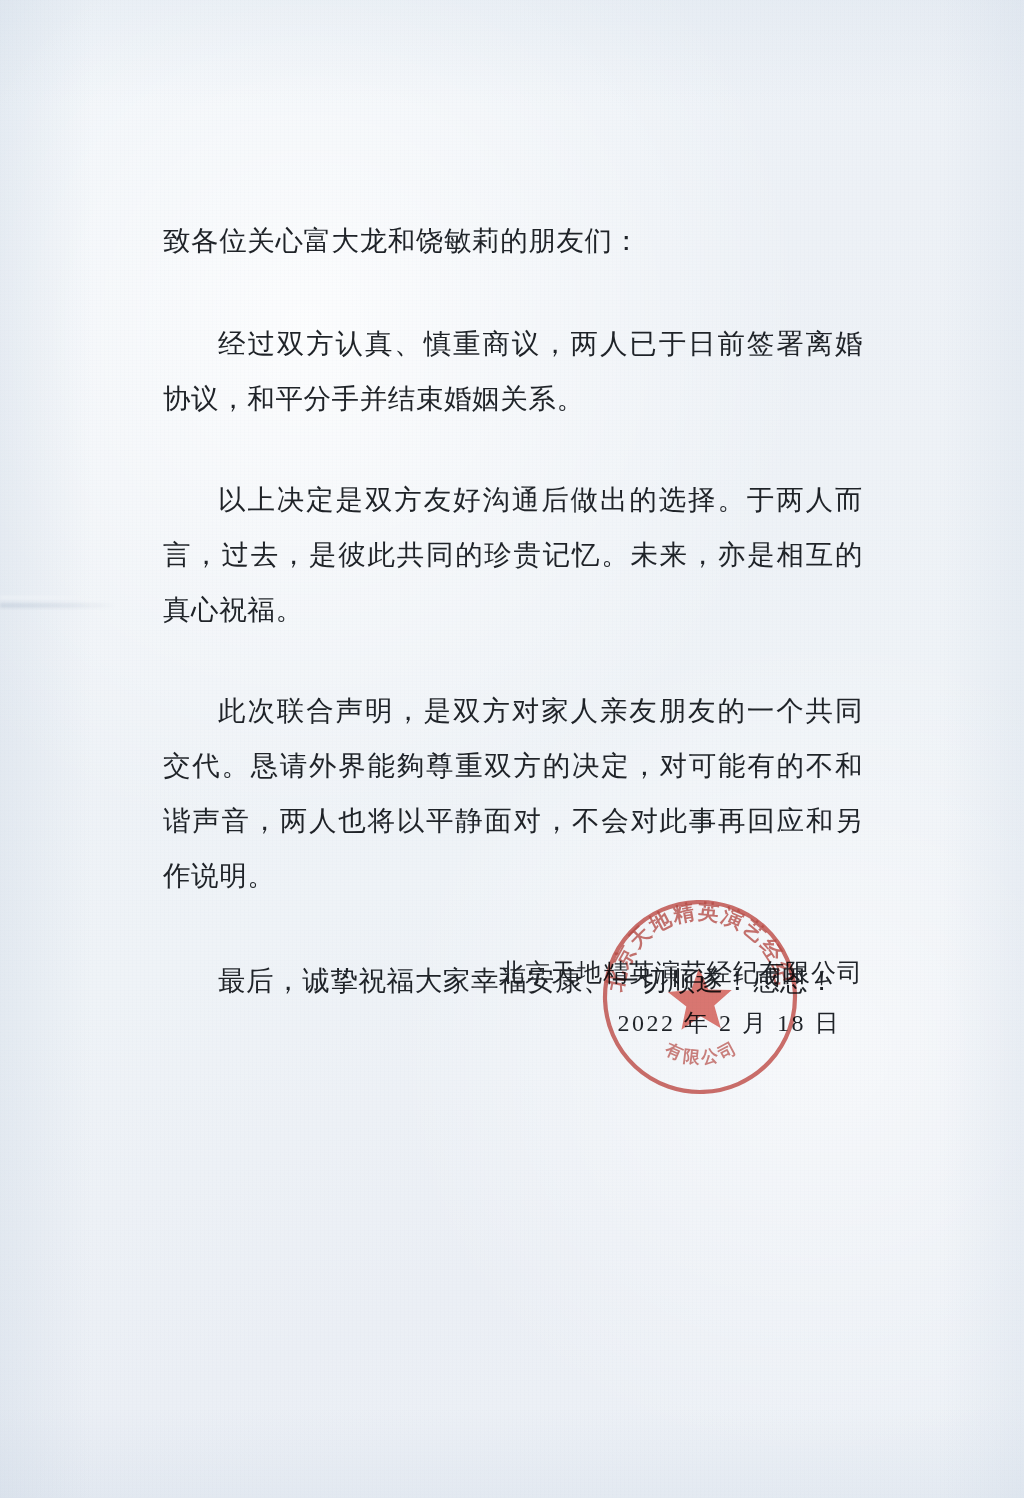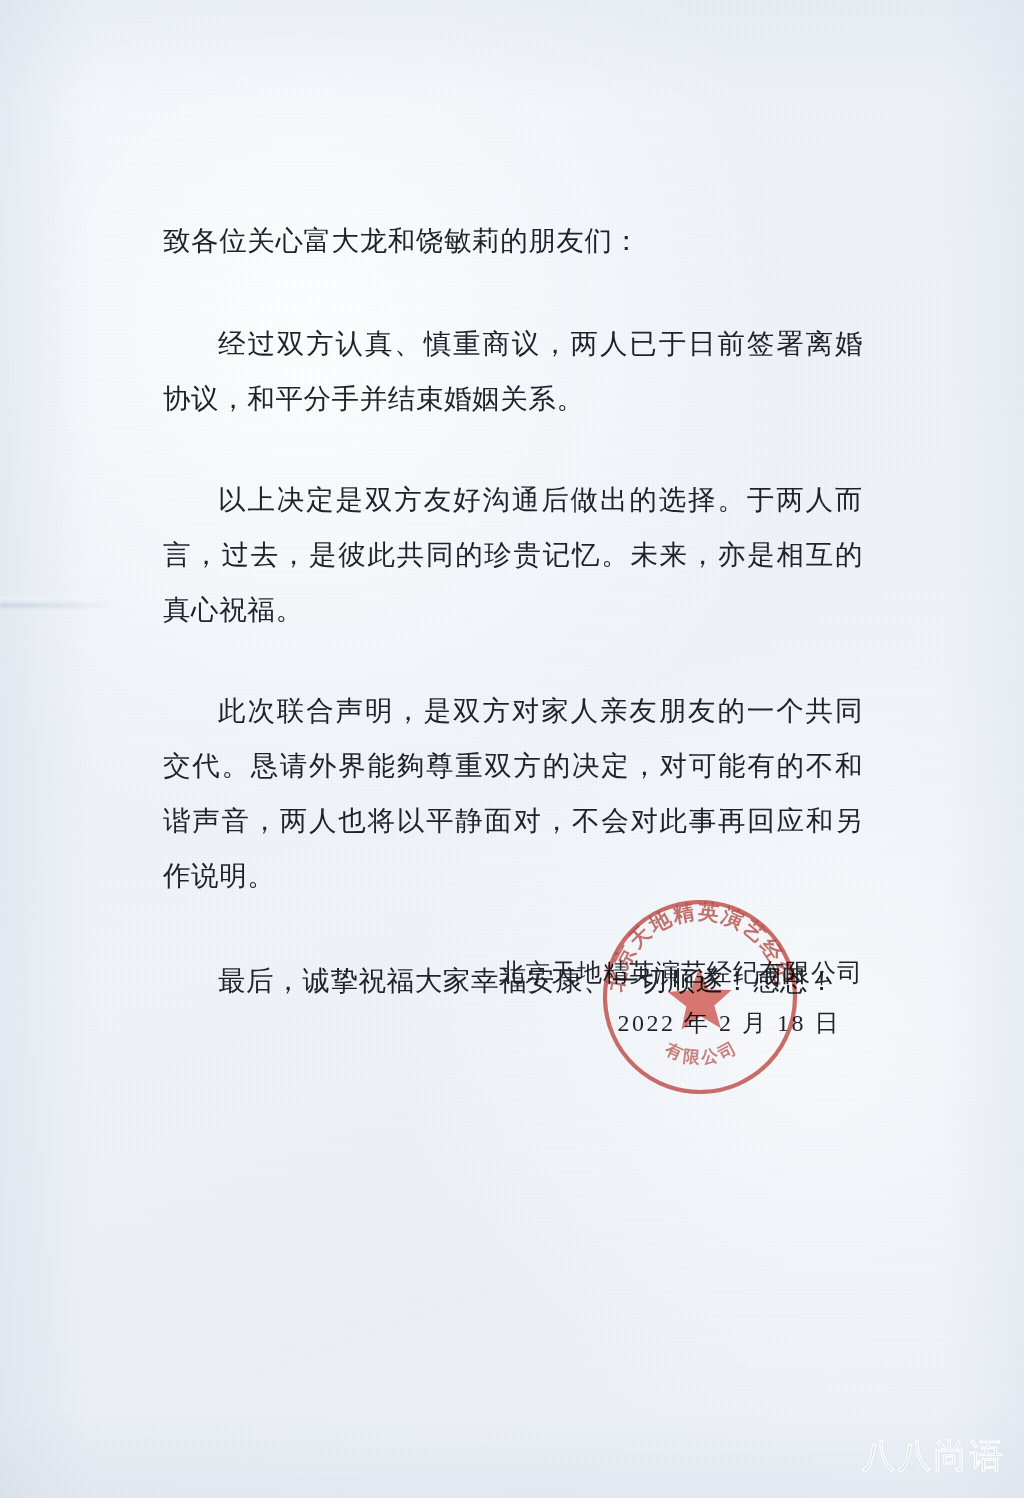--- a/index.html
+++ b/index.html
@@ -233,15 +233,14 @@
       <text class="seal-bottom-text">
         <textPath href="#arcBottom" startOffset="50%" text-anchor="middle">有限公司</textPath>
       </text>
 
       <polygon class="seal-star" points="102,73 110.6,94.8 134,96 116,111 121.7,134 102,121.3 82.3,134 88,111 70,96 93.4,94.8"></polygon>
     </svg>
   </div>
 
   <div id="vignette"></div>
 
-  <div id="watermark">八八尚语</div>
 
 </div>
 
 </body></html>

